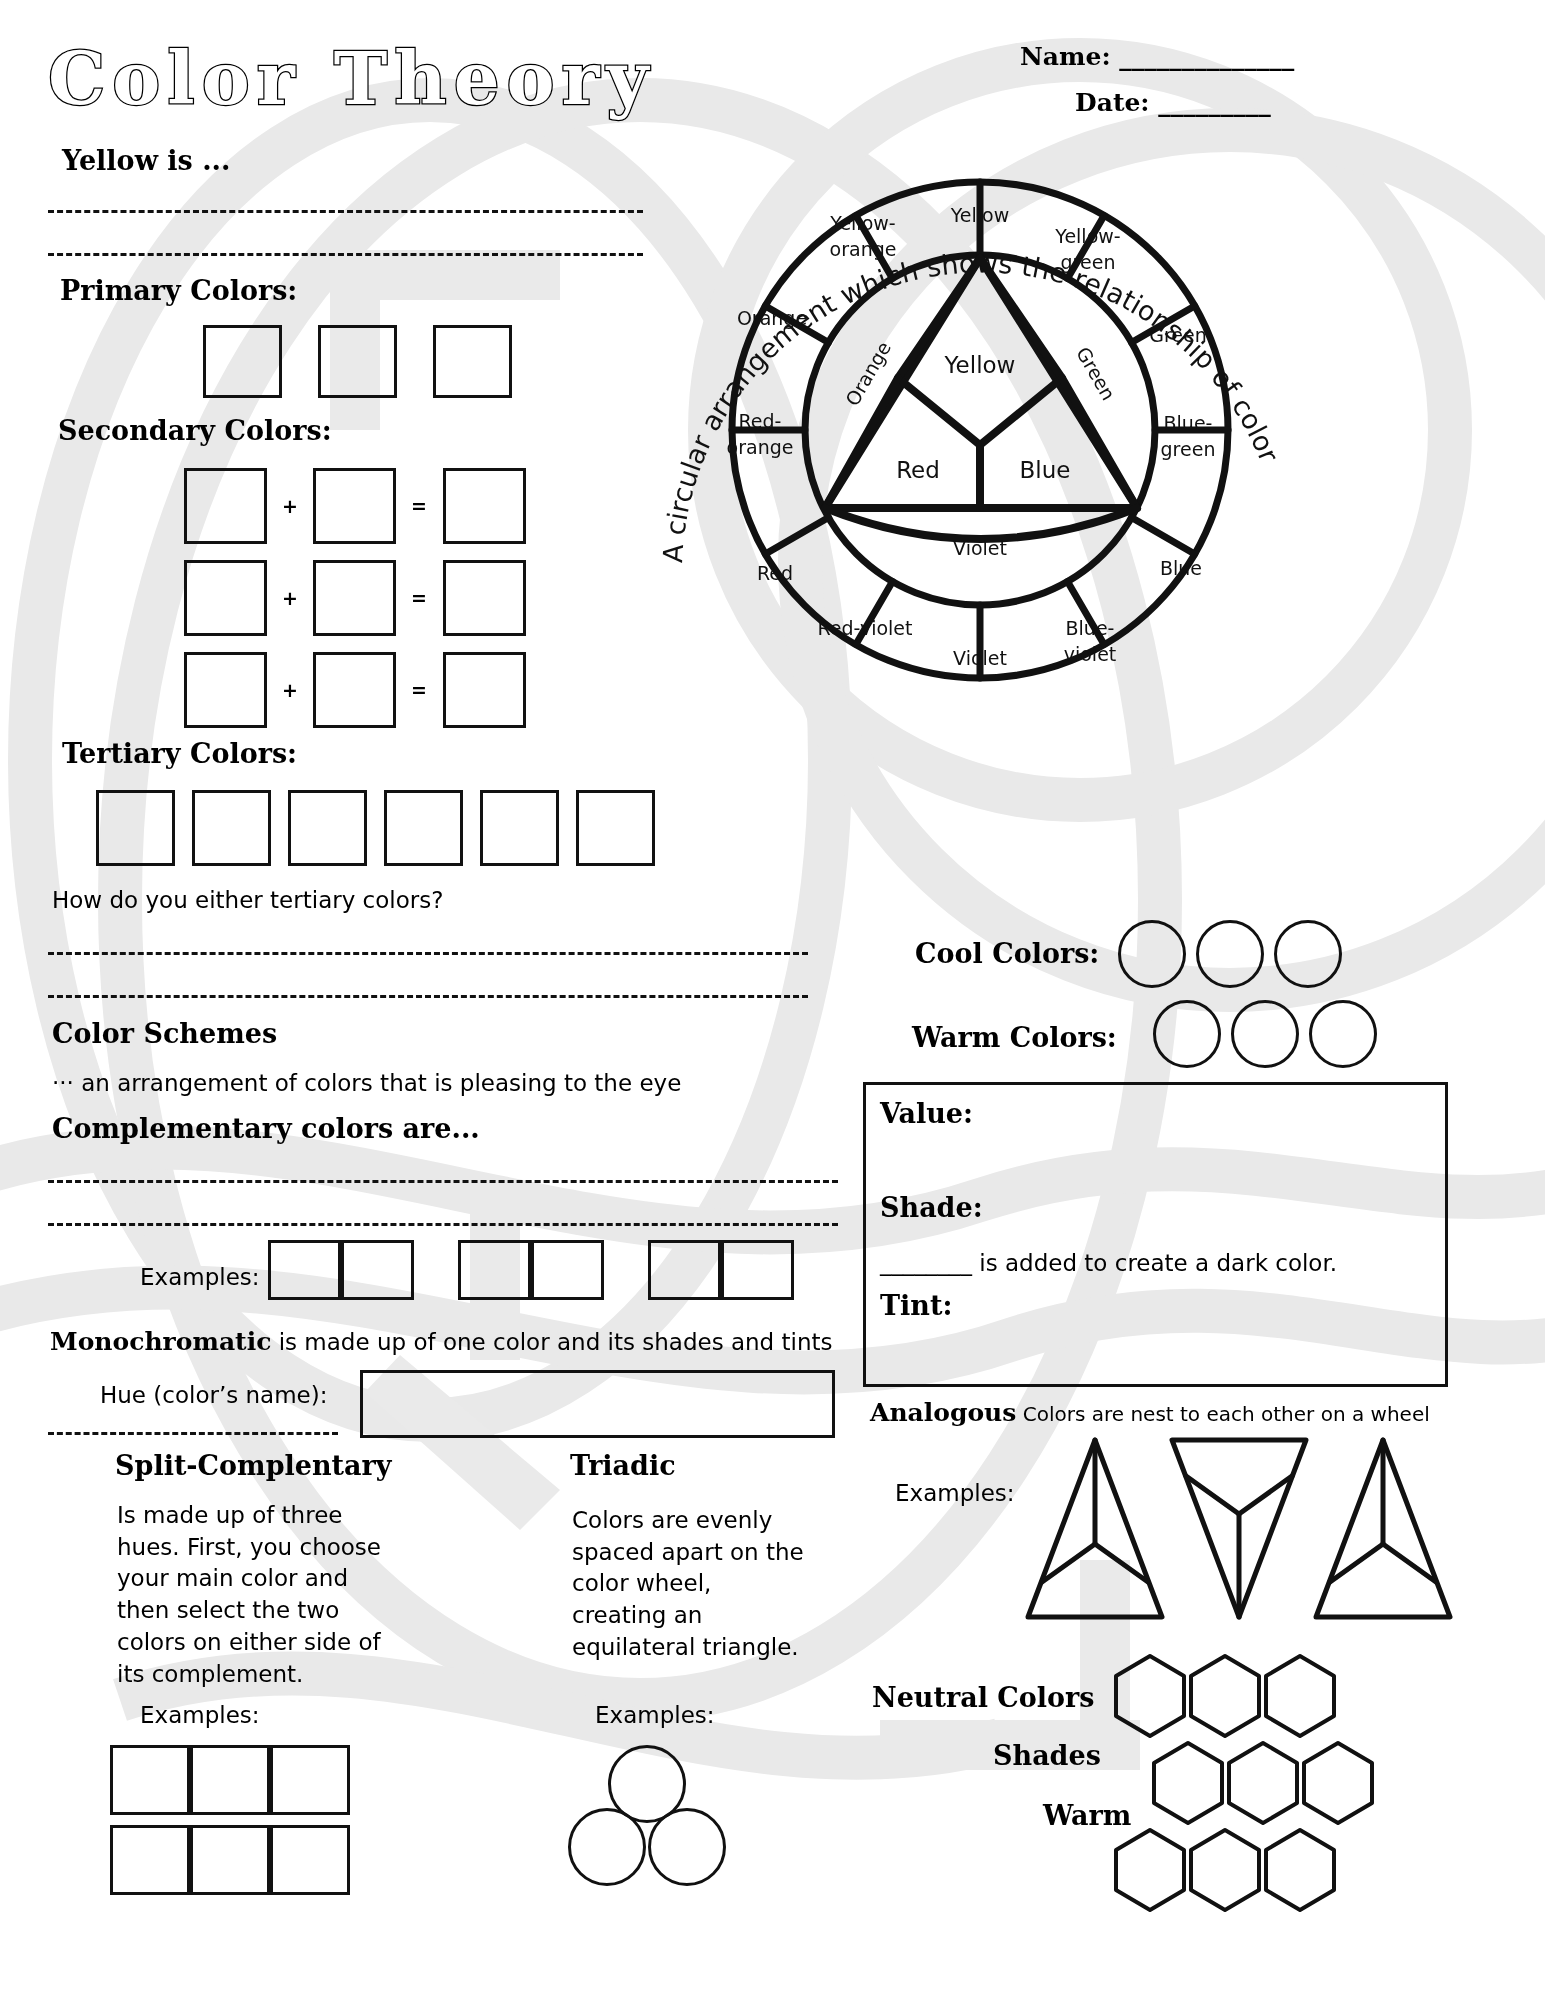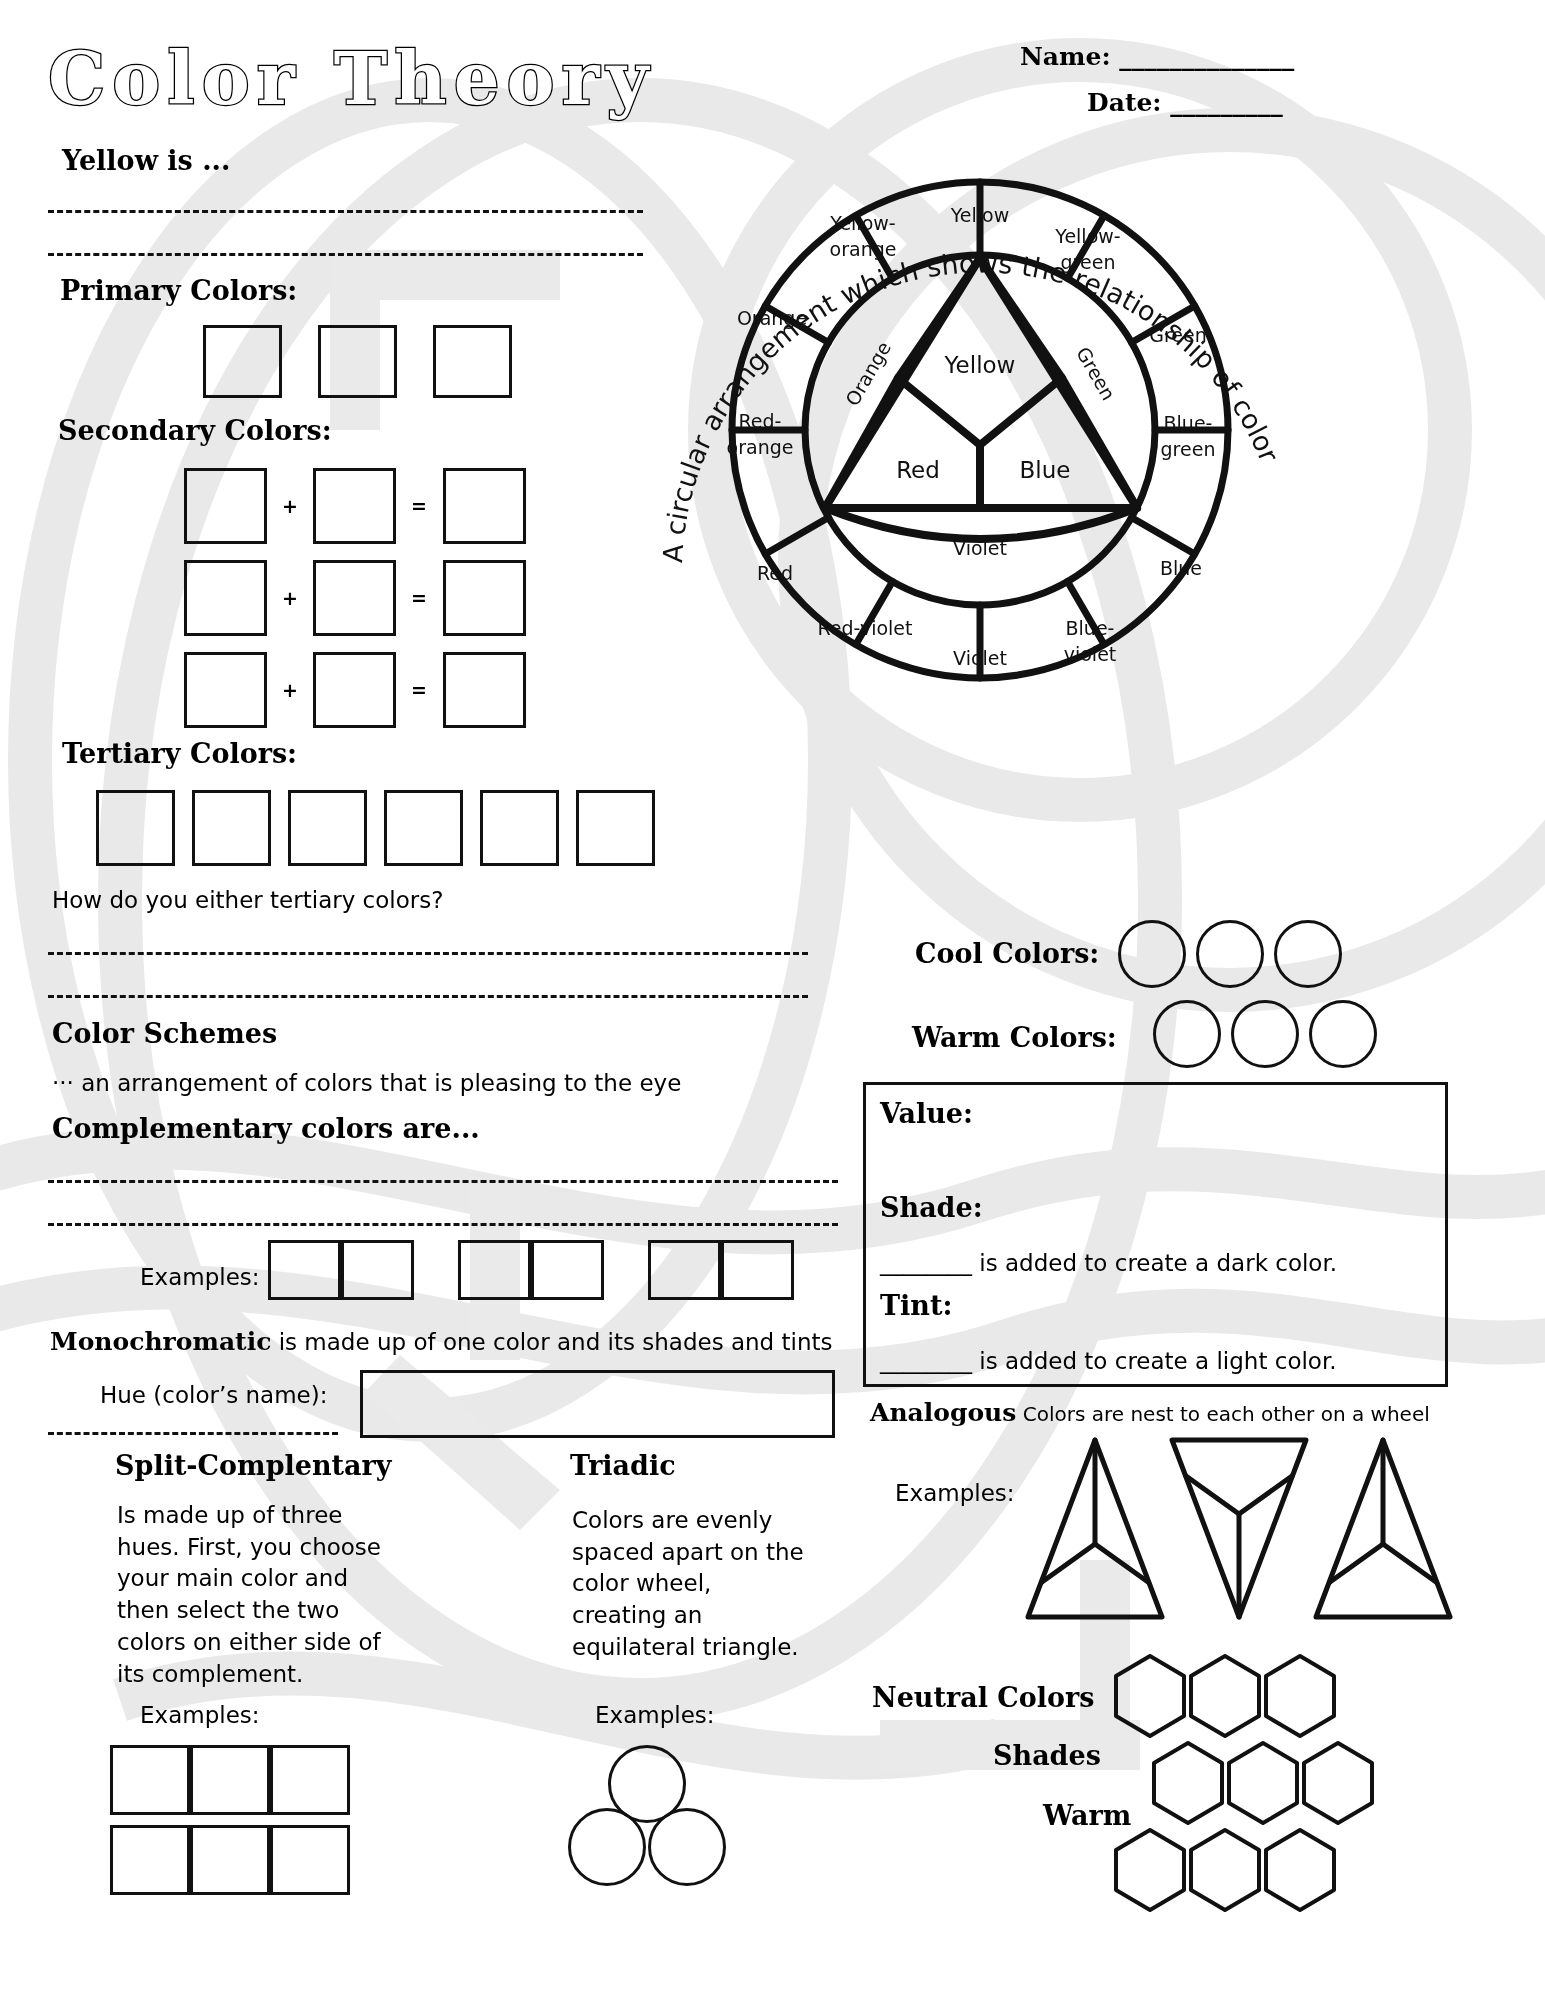--- a/index.html
+++ b/index.html
@@ -80,21 +80,21 @@
     </g>
   </svg>
 
   <div class="layer">
 
     <div class="abs" style="left:48px; top:36px;">
       <div id="title-text">Color Theory</div>
     </div>
 
     <div class="abs name-line" style="left:1020px; top:42px;">Name: ______________</div>
-    <div class="abs name-line" style="left:1075px; top:88px;margin-left:12px;">Date: _________</div>
+    <div class="abs name-line" style="left:1075px; top:88px;">Date: _________</div>
 
     <div class="abs sec-head" style="left:62px; top:145px;">Yellow is ...</div>
     <div class="abs rule" style="left:48px; top:210px; width:595px;"></div>
     <div class="abs rule" style="left:48px; top:253px; width:595px;"></div>
 
     <div class="abs sec-head" style="left:60px; top:275px;">Primary Colors:</div>
     <div class="abs box" style="left:203px; top:325px; width:79px; height:73px;"></div>
     <div class="abs box" style="left:318px; top:325px; width:79px; height:73px;"></div>
     <div class="abs box" style="left:433px; top:325px; width:79px; height:73px;"></div>
 
@@ -253,23 +253,20 @@
     <div class="abs framed" style="left:863px; top:1082px; width:585px; height:305px; background:transparent;"></div>
 
     <div class="abs sec-head" style="left:880px; top:1098px;">Value:</div>
 
     <div class="abs sec-head" style="left:880px; top:1192px;">Shade:</div>
     <div class="abs" style="left:880px; top:1248px; white-space:nowrap;">
       <span class="body-txt">________</span><span class="body-txt"> is added to create a dark color.</span>
     </div>
 
     <div class="abs sec-head" style="left:880px; top:1290px;">Tint:</div>
-    <div class="abs" style="left:880px; top:1346px; white-space:nowrap;">
-      <span class="body-txt">________</span><span class="body-txt"> is added to create a light color.</span>
-    </div>
 
     <div class="abs" style="left:870px; top:1398px; white-space:nowrap;">
       <span class="sec-head-sm">Analogous</span><span class="body-sm"> Colors are nest to each other on a wheel</span>
     </div>
 
     <div class="abs body-txt" style="left:895px; top:1478px;">Examples:</div>
 
     <div class="abs" style="left:1020px; top:1432px; width:440px; height:200px;">
       <svg width="440" height="200" viewBox="0 0 440 200">
         <g fill="none" stroke="#111" stroke-width="5" stroke-linejoin="round" stroke-linecap="round">

